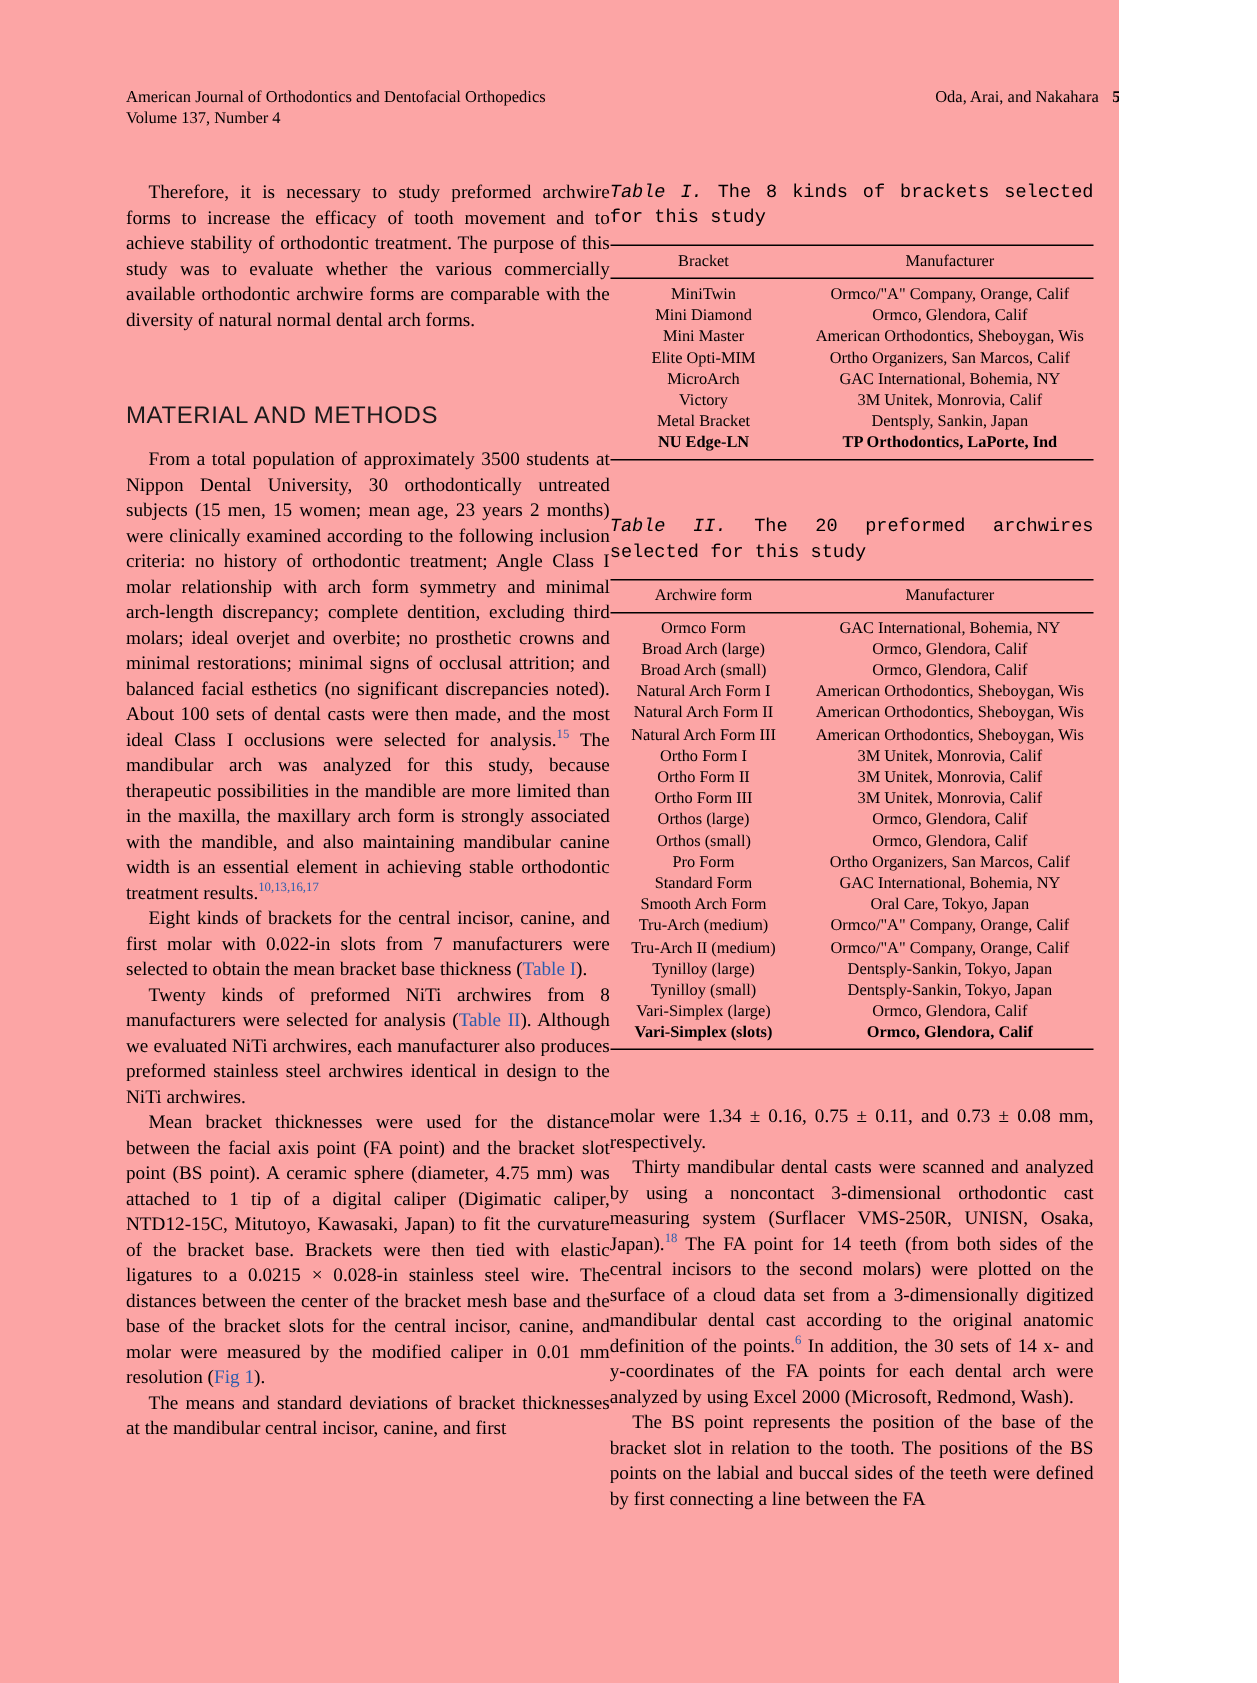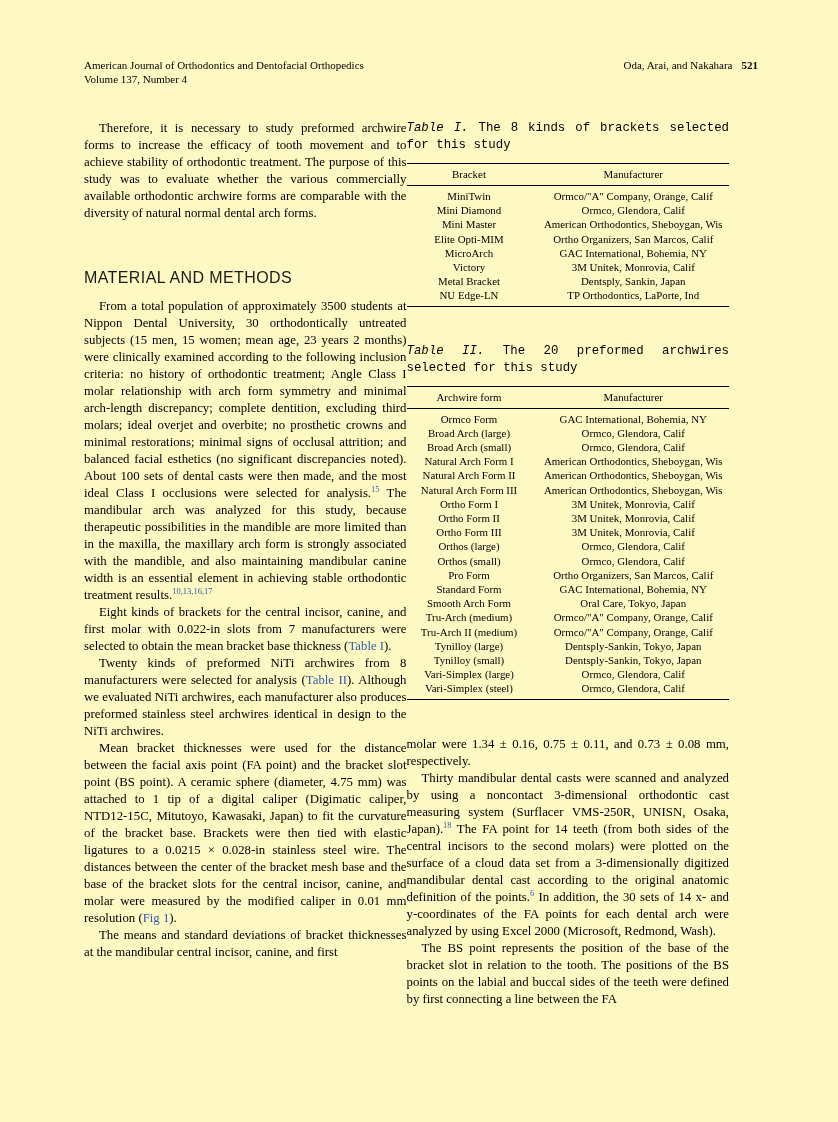--- a/index.html
+++ b/index.html
@@ -1,21 +1,21 @@
 <!DOCTYPE html>
 <html style="--link: #2b5cad;"><head>
 <meta charset="utf-8">
 <style>
   * { box-sizing: border-box; }
   html, body { margin: 0; padding: 0; background: #ffffff; }
   .page {
     position: relative;
-    width: 838px;
+    width: 746px;
     height: 1122px;
-    background: #fef9c3;
+    background: #fca5a5;
     font-family: "Liberation Serif", "DejaVu Serif", serif;
     color: #000000;
     overflow: hidden;
   }
   .content { position: absolute; left: 84px; top: 58px; width: 674px; }
 
   .running-head {
     display: flex;
     justify-content: space-between;
     align-items: flex-start;
@@ -74,21 +74,21 @@
   .table-block th.c2 { text-align: center; }
   .table-block tbody td {
     font-size: 10.9px;
     line-height: 14.2px;
     padding: 0;
     vertical-align: top;
     white-space: nowrap;
     text-align: center;
   }
   .table-block tbody tr:first-child td { padding-top: 3px; }
-  .table-block tbody tr:last-child td { padding-bottom: 3px; }
+  .table-block tbody tr:last-child td { padding-bottom: 3px; font-weight: bold; }
   .table-block td:first-child, .table-block th.c1 { width: 131px; padding-right: 6px; }
 </style>
 </head>
 <body>
 
 <div class="page">
   <div class="content">
 
     <header class="running-head">
       <div class="head-left">
@@ -240,21 +240,21 @@
                 </tr>
                 <tr>
                   <td>Tynilloy (small)</td>
                   <td>Dentsply-Sankin, Tokyo, Japan</td>
                 </tr>
                 <tr>
                   <td>Vari-Simplex (large)</td>
                   <td>Ormco, Glendora, Calif</td>
                 </tr>
                 <tr>
-                  <td>Vari-Simplex (steel)</td>
+                  <td>Vari-Simplex (slots)</td>
                   <td>Ormco, Glendora, Calif</td>
                 </tr>
               </tbody>
           </table>
         </div>
 
         <p class="body"><span>molar were 1.34 ± 0.16, 0.75 ± 0.11, and 0.73 ± 0.08 mm, respectively.</span></p>
         <p class="body indent"><span>Thirty mandibular dental casts were scanned and analyzed by using a noncontact 3-dimensional orthodontic cast measuring system (Surflacer VMS-250R, UNISN, Osaka, Japan).</span><sup class="ref-link">18</sup><span> The FA point for 14 teeth (from both sides of the central incisors to the second molars) were plotted on the surface of a cloud data set from a 3-dimensionally digitized mandibular dental cast according to the original anatomic definition of the points.</span><sup class="ref-link">6</sup><span> In addition, the 30 sets of 14 x- and y-coordinates of the FA points for each dental arch were analyzed by using Excel 2000 (Microsoft, Redmond, Wash).</span></p>
         <p class="body indent"><span>The BS point represents the position of the base of the bracket slot in relation to the tooth. The positions of the BS points on the labial and buccal sides of the teeth were defined by first connecting a line between the FA</span></p>
 

